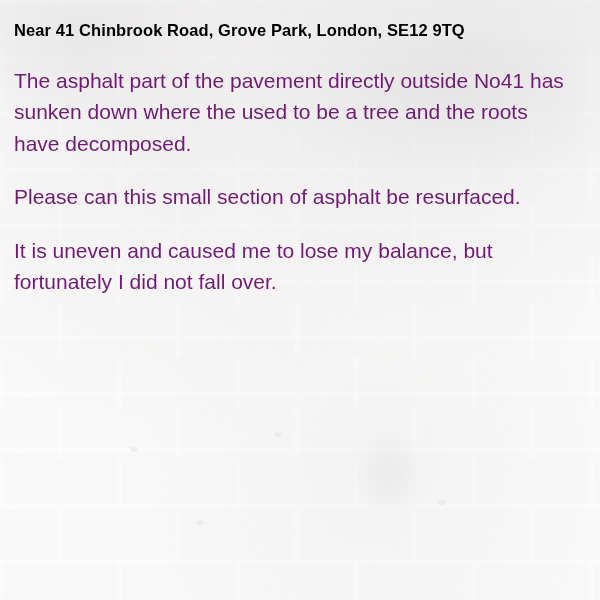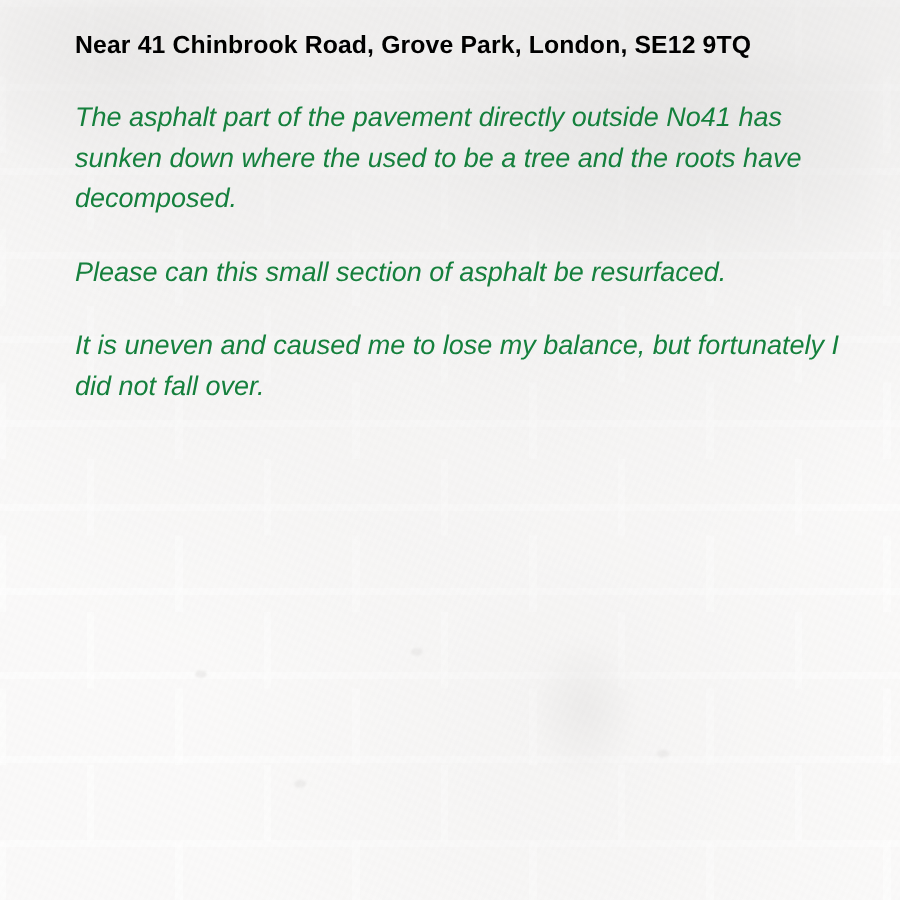--- a/index.html
+++ b/index.html
@@ -104,42 +104,40 @@
   .overlay {
     position: absolute;
     inset: 0;
     background: rgba(255,255,255,0.80);
     display: block;
     pointer-events: none;
   }
   .content {
     position: absolute;
     inset: 0;
-    padding: 20px 22px 0 32px;
+    padding: 20px 22px 0 14px;
     box-sizing: border-box;
-    margin-left: 18px;
   }
   .title {
     font-size: 16.5px;
     font-weight: bold;
     color: #000000;
     line-height: 1.25;
     margin: 0 0 0 0;
     letter-spacing: 0.1px;
   }
   .body-block {
     margin-top: 24px;
   }
   .para {
-    font-size: 18px;
-    color: #15803d;
+    font-size: 21px;
+    color: #701a75;
     line-height: 1.5;
     margin: 0 0 22px 0;
     max-width: 560px;
-    font-style: italic;
   }
   .para:last-child { margin-bottom: 0; }
 </style>
 </head>
 <body>
 
 <div class="report-card">
 
   <div class="photo-bg">
     <div class="brick-layer"></div>

